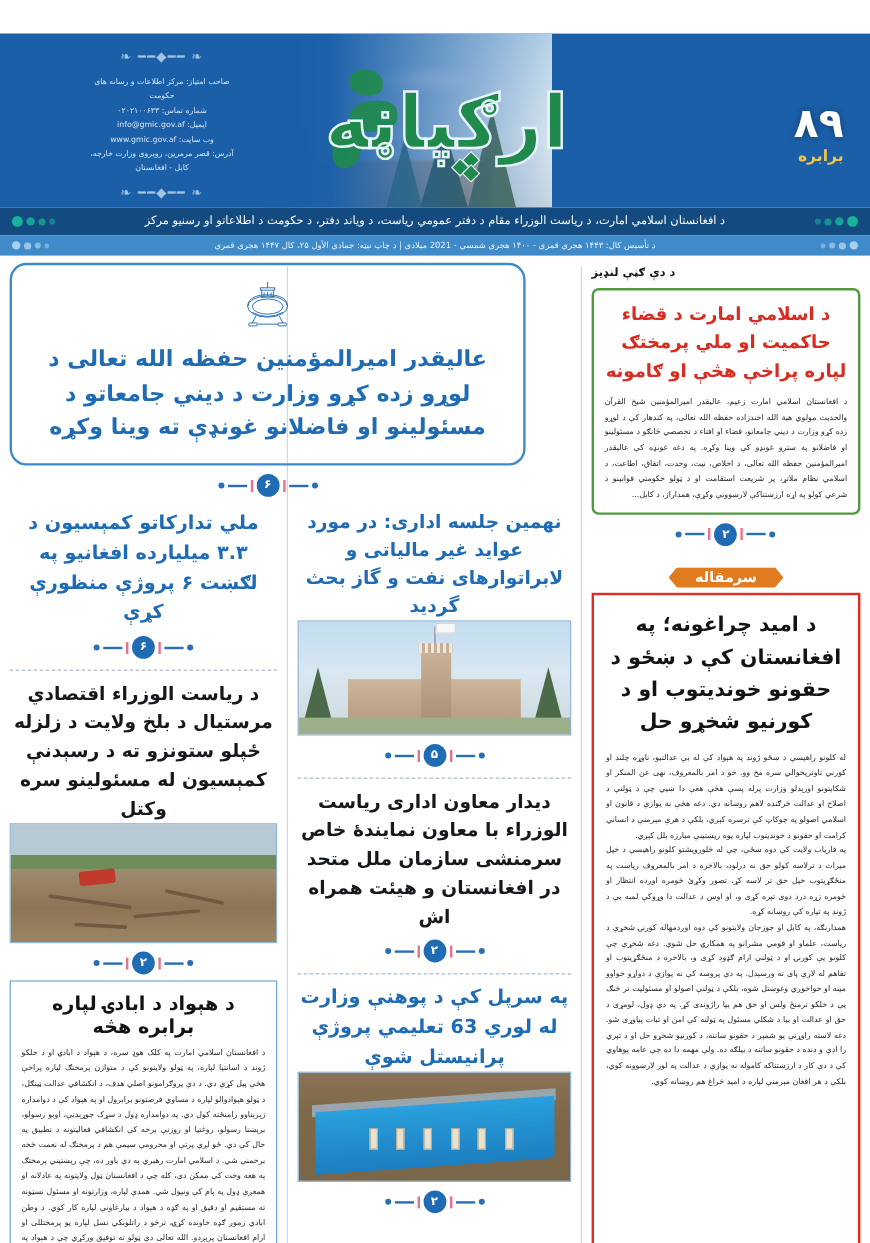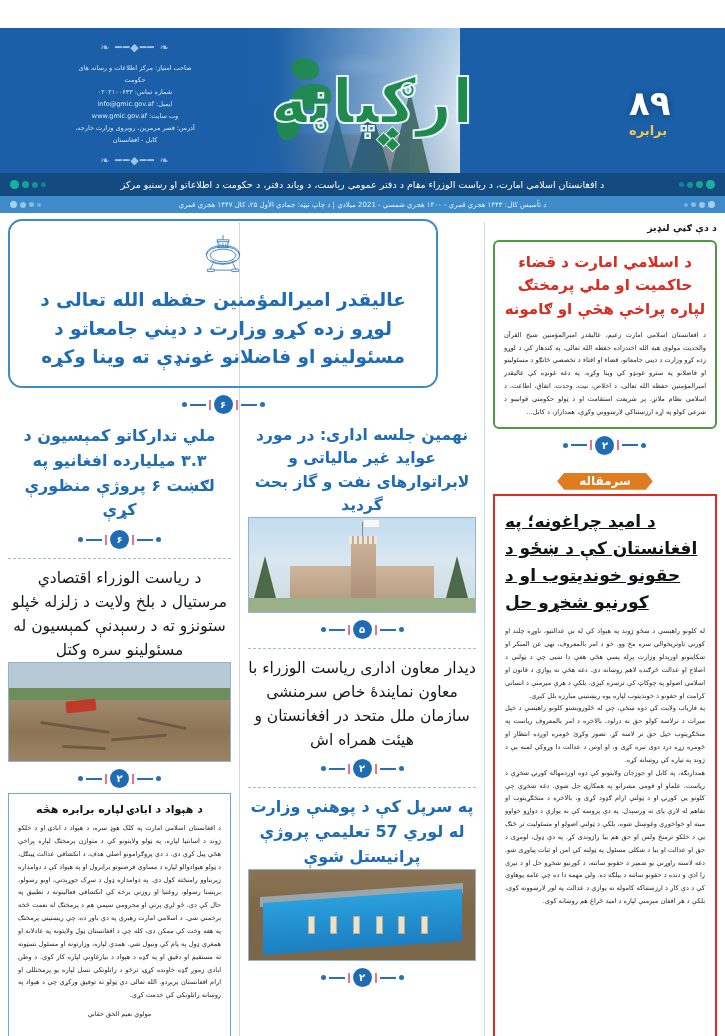--- a/index.html
+++ b/index.html
@@ -114,23 +114,23 @@
   .mh-fade {
     position: absolute; top: 0; left: 0;
     width: 725px; height: 145px;
     background: linear-gradient(to left, rgba(26,95,168,0) 0%, rgba(26,95,168,0) 36%,
                 rgba(26,95,168,.55) 50%, rgba(26,95,168,.98) 62%, #1a5fa8 66%, #1a5fa8 100%);
   }
 
   
   .issue-block {
     position: absolute;
-    top: 58px; right: 4px;
+    top: 58px; right: 22px;
     width: 92px;
-    text-align: left;
+    text-align: right;
     z-index: 5;
   }
   .issue-num {
     font-size: 34px; font-weight: bold; color: #ffffff;
     letter-spacing: 1px; line-height: 1;
     text-shadow: 0 0 6px rgba(0,0,0,.35);
   }
   .issue-label {
     font-size: 13px; color: #f2c64a; font-weight: bold; margin-top: 3px;
   }
@@ -288,21 +288,21 @@
     line-height: 1.55;
     letter-spacing: -.2px;
   }
 
   
   .hl-blue {
     font-size: 16px; font-weight: bold; color: #1f6cb5;
     line-height: 1.55; text-align: center;
   }
   .hl-black {
-    font-size: 15.5px; font-weight: normal; color: #15181c;
+    font-size: 15.5px; font-weight: bold; color: #15181c;
     line-height: 1.55; text-align: center;
   }
   .hl-mid-blue {
     font-size: 15.5px; font-weight: bold; color: #1f6cb5;
     line-height: 1.5; text-align: center;
   }
 
   
   .photo { border: 1px solid #8fb4d4; overflow: hidden; position: relative; }
 
@@ -334,21 +334,21 @@
   .ph-school .bldg { position:absolute; bottom:12px; left:6%; width:88%; height:52px;
                      background:linear-gradient(to bottom,#2aa0dd,#1c7ec0); transform: skewY(-4deg); }
   .ph-school .roof { position:absolute; bottom:60px; left:5%; width:90%; height:10px;
                      background:#9aa6ab; transform: skewY(-4deg); }
   .ph-school .win  { position:absolute; bottom:26px; width:7px; height:18px; background:#e8e2cf;
                      border:1px solid #b8b096; }
 
   
   .kicker {
     font-size: 9.5px; font-weight: bold; color: #15181c;
-    text-align: right; margin-bottom: 7px;
+    text-align: left; margin-bottom: 7px;
   }
   .box-green {
     border: 2px solid #4f9a3f;
     border-radius: 6px;
     padding: 9px 9px 8px;
   }
   .hl-red {
     font-size: 15px; font-weight: bold; color: #d92b1f;
     line-height: 1.55; text-align: center; margin-bottom: 8px;
   }
@@ -370,32 +370,32 @@
   }
   .box-red {
     border: 2px solid #e02b20;
     padding: 12px 10px 8px;
     margin-top: 4px;
     flex: 1;
     overflow: hidden;
   }
   .hl-ed {
     font-size: 17px; font-weight: bold; color: #111417;
-    line-height: 1.6; text-align: left; margin-bottom: 9px; text-decoration: underline;
+    line-height: 1.6; text-align: center; margin-bottom: 9px;
   }
 
   
   .box-blue {
     border: 1px solid #6ea8d8;
     padding: 9px 9px 7px;
     flex: 1;
     overflow: hidden;
   }
   .op-title {
-    font-size: 11px; font-weight: bold; color: #111417;
+    font-size: 16px; font-weight: bold; color: #111417;
     text-align: center; margin-bottom: 6px;
   }
   .sig {
     margin-top: 7px; text-align: center;
     font-size: 6.4px; line-height: 1.8; color: #1b1f24;
   }
 </style>
 </head>
 <body>
 
@@ -549,21 +549,21 @@
       <span class="d"></span>
         <span class="dash"></span>
         <span class="tick"></span>
       <span class="pill">۲</span>
       <span class="tick"></span>
         <span class="dash"></span>
         <span class="d"></span>
     </div>
     <div class="hr-dash"></div>
 
-    <div class="hl-blue">په سرپل کې د پوهنې وزارت له لوري 57 تعليمي پروژې پرانيستل شوې</div>
+    <div class="hl-blue">په سرپل کې د پوهنې وزارت له لوري 63 تعليمي پروژې پرانيستل شوې</div>
 
     <div class="photo ph-school">
       <div class="roof"></div>
       <div class="bldg"></div>
       <div class="win" style="left:26%"></div>
       <div class="win" style="left:36%"></div>
       <div class="win" style="left:46%"></div>
       <div class="win" style="left:56%"></div>
       <div class="win" style="left:66%"></div>
       <div class="win" style="left:76%"></div>

